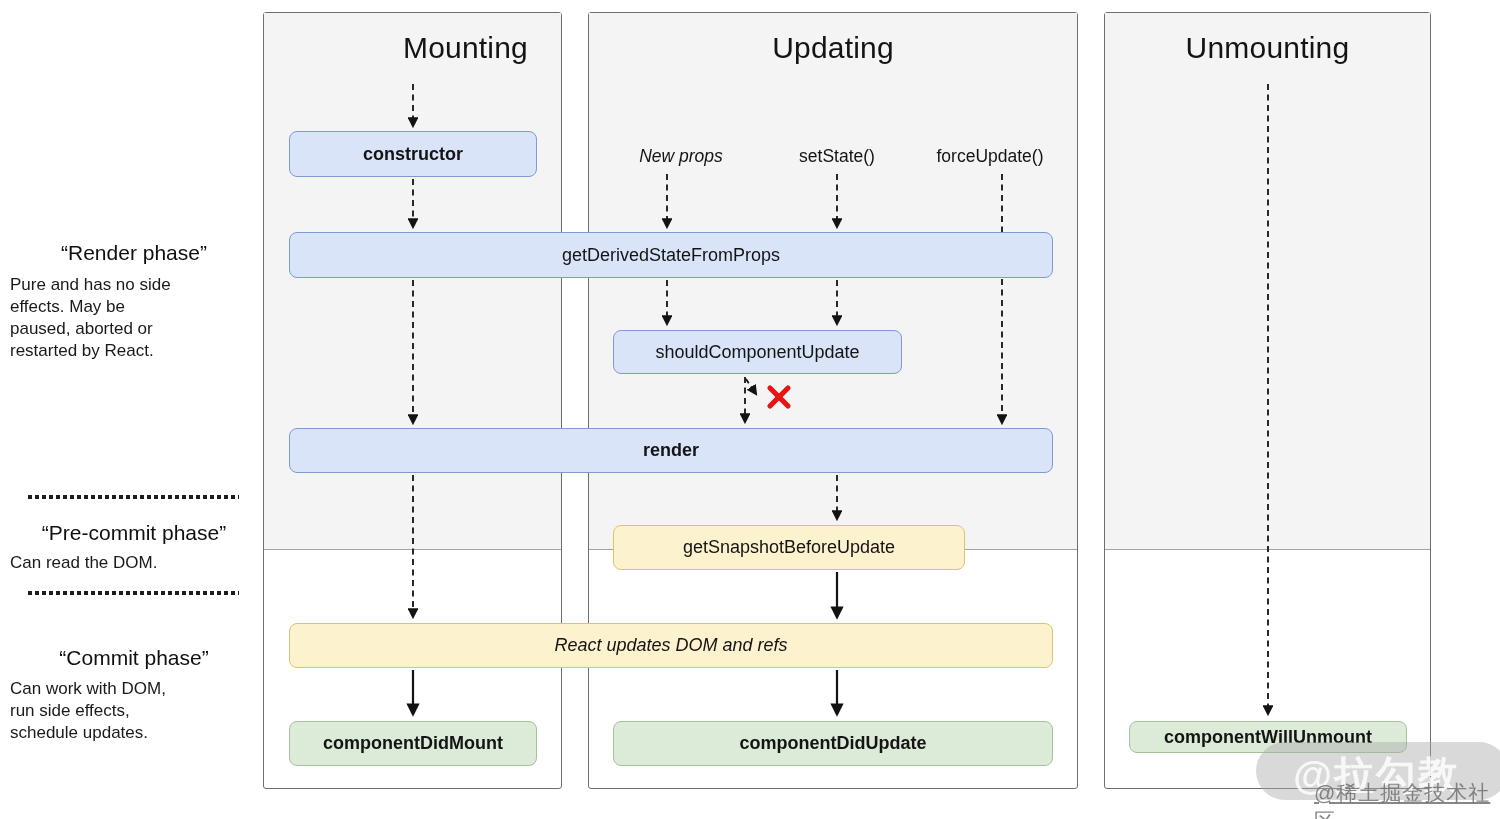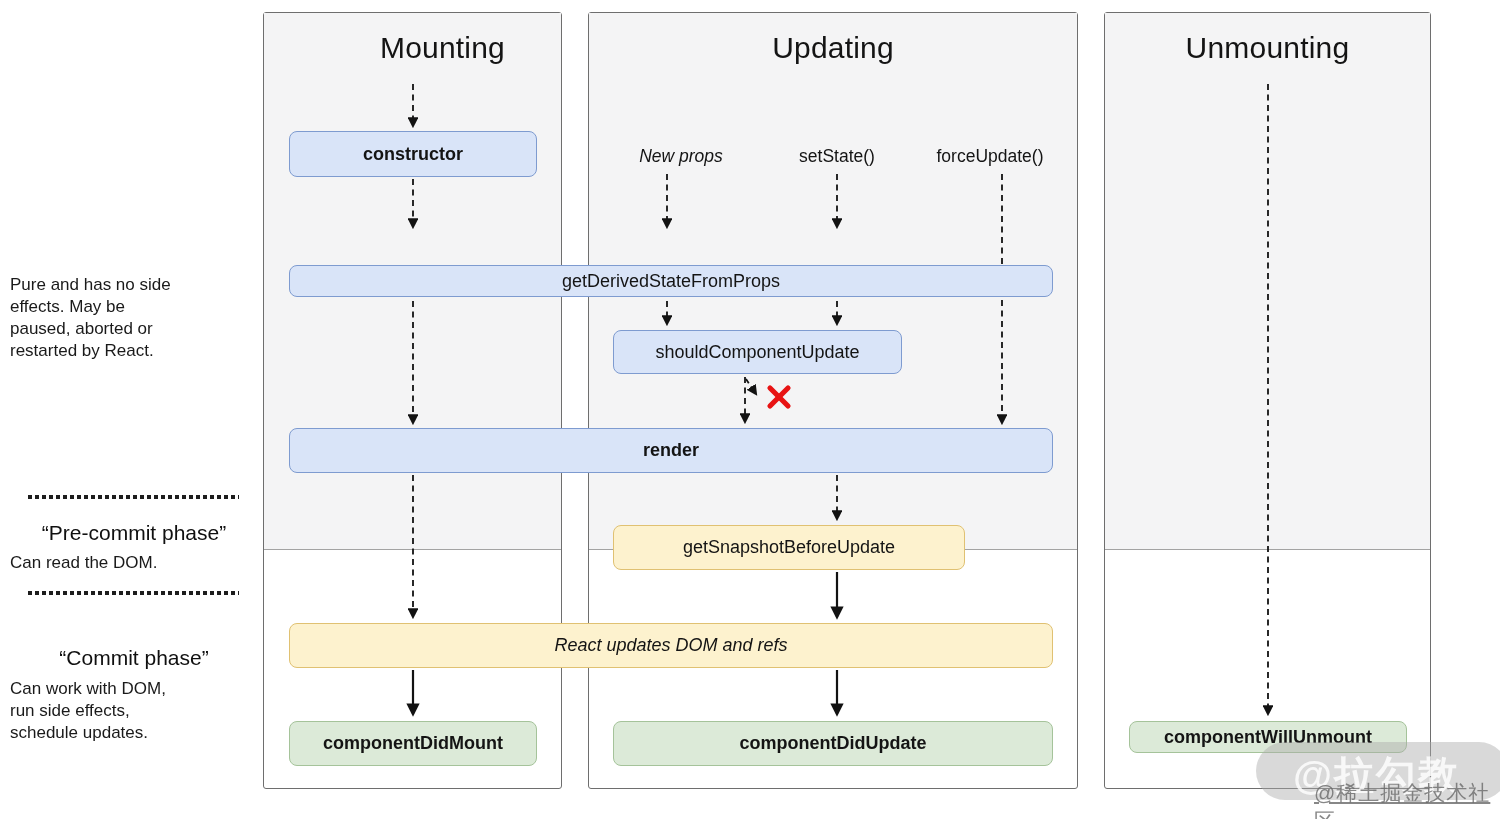--- a/index.html
+++ b/index.html
@@ -67,24 +67,25 @@
   <div class="column" style="left:263px;width:299px;">
     <div class="grayzone"></div>
   </div>
   <div class="column" style="left:588px;width:490px;">
     <div class="grayzone"></div>
   </div>
   <div class="column" style="left:1104px;width:327px;">
     <div class="grayzone"></div>
   </div>
 
-  <div class="col-title" style="left:250px;width:299px;padding-left:43px;">Mounting</div>
+  <div class="col-title" style="left:273px;width:299px;padding-left:43px;">Mounting</div>
   <div class="col-title" style="left:588px;width:490px;">Updating</div>
   <div class="col-title" style="left:1104px;width:327px;">Unmounting</div>
 
+  <div class="phase-title" style="top:241px;">“Render phase”</div>
   <div class="phase-desc" style="top:274px;">Pure and has no side
 effects. May be
 paused, aborted or
 restarted by React.</div>
   <div class="dotted-sep" style="top:495px;"></div>
   <div class="phase-title" style="top:521px;">“Pre-commit phase”</div>
   <div class="phase-desc" style="top:552px;">Can read the DOM.</div>
   <div class="dotted-sep" style="top:591px;"></div>
   <div class="phase-title" style="top:646px;">“Commit phase”</div>
   <div class="phase-desc" style="top:678px;">Can work with DOM,
@@ -127,21 +128,21 @@
       <line x1="1268" y1="84" x2="1268" y2="714" stroke-dasharray="6 4.5" marker-end="url(#ah)"></line>
     </g>
 
     <g stroke="#e81313" stroke-width="5.2" stroke-linecap="round">
       <line x1="770" y1="388" x2="788" y2="406"></line>
       <line x1="788" y1="388" x2="770" y2="406"></line>
     </g>
   </svg>
 
   <div class="node blue bold" style="left:289px;top:131px;width:248px;height:46px;">constructor</div>
-  <div class="node blue" style="left:289px;top:232px;width:764px;height:32px;margin-top:33px;">getDerivedStateFromProps</div>
+  <div class="node blue" style="left:289px;top:232px;width:764px;height:46px;">getDerivedStateFromProps</div>
   <div class="node blue" style="left:613px;top:330px;width:289px;height:44px;">shouldComponentUpdate</div>
   <div class="node blue bold" style="left:289px;top:428px;width:764px;height:45px;">render</div>
   <div class="node yellow" style="left:613px;top:525px;width:352px;height:45px;">getSnapshotBeforeUpdate</div>
   <div class="node yellow italic" style="left:289px;top:623px;width:764px;height:45px;">React updates DOM and refs</div>
   <div class="node green bold" style="left:289px;top:721px;width:248px;height:45px;text-align:right;">componentDidMount</div>
   <div class="node green bold" style="left:613px;top:721px;width:440px;height:45px;">componentDidUpdate</div>
   <div class="node green bold" style="left:1129px;top:721px;width:278px;height:32px;">componentWillUnmount</div>
 
   <div class="wm-capsule"></div>
   <div class="wm-primary">@拉勾教育</div>

